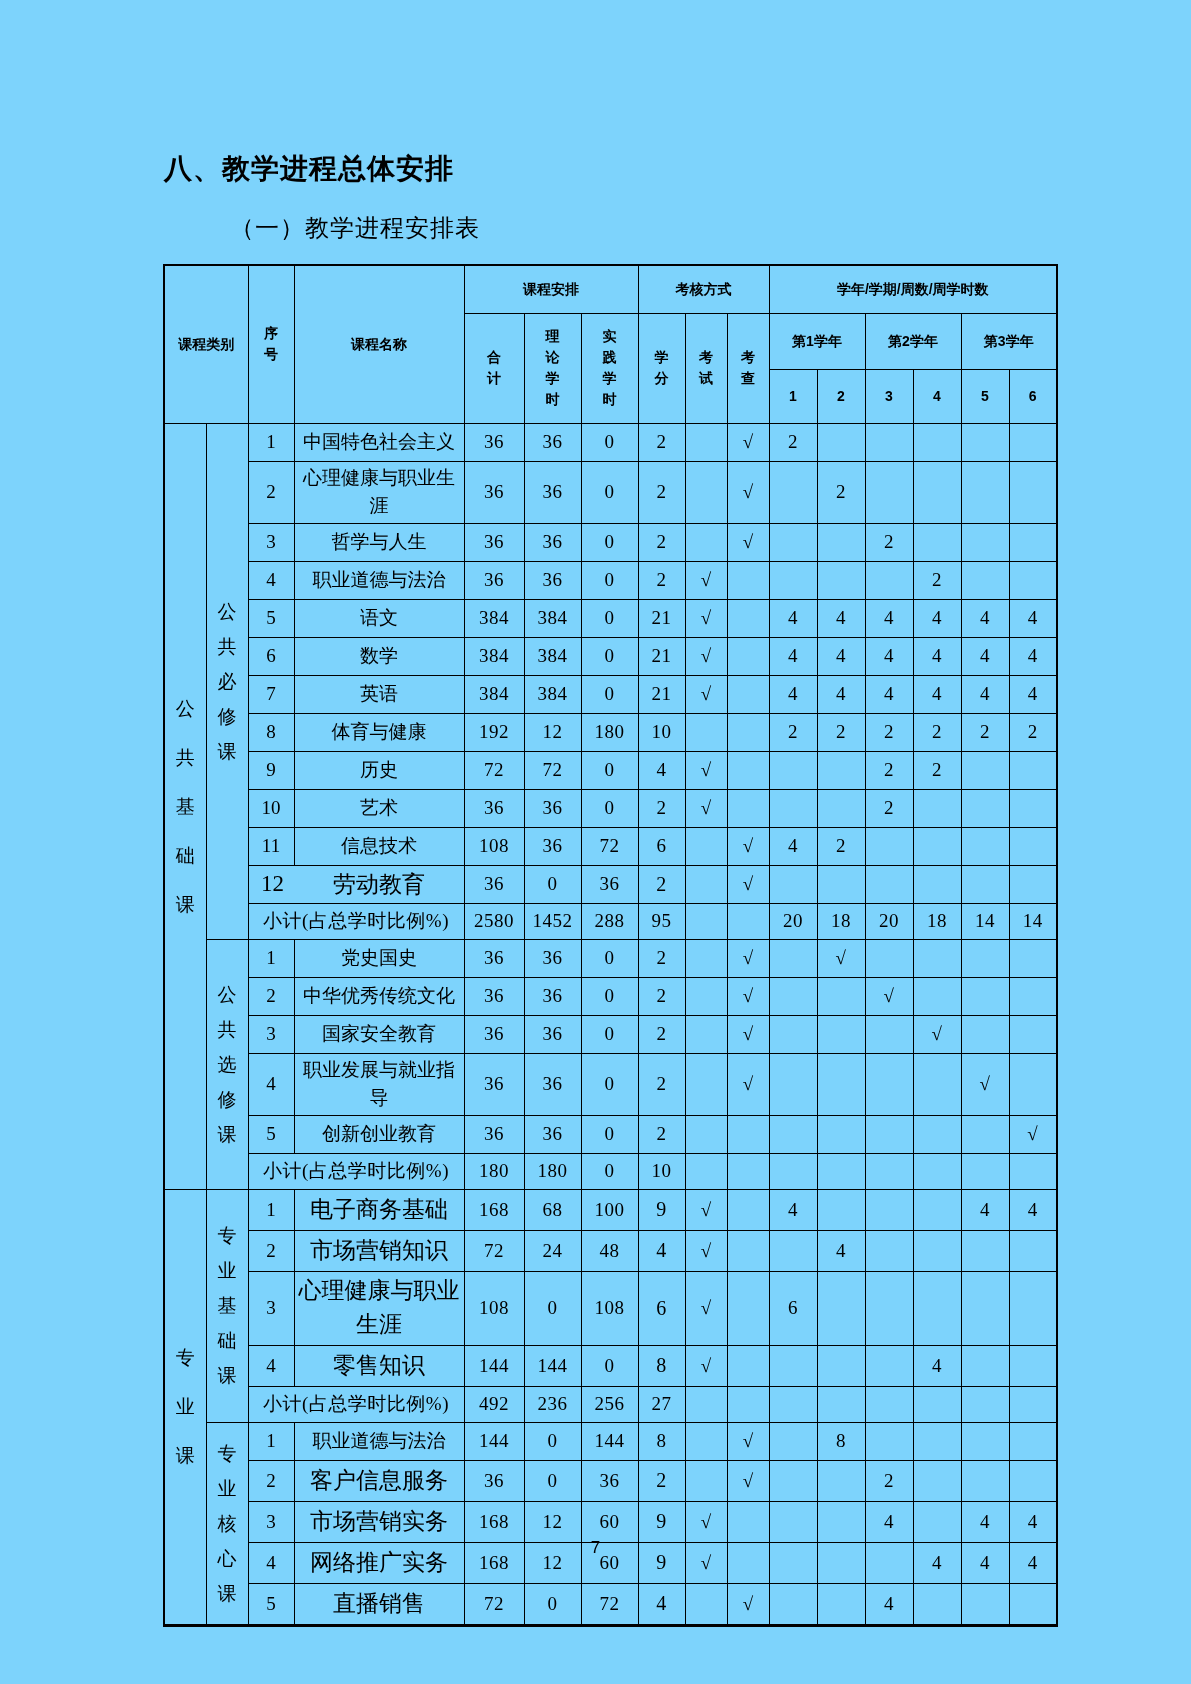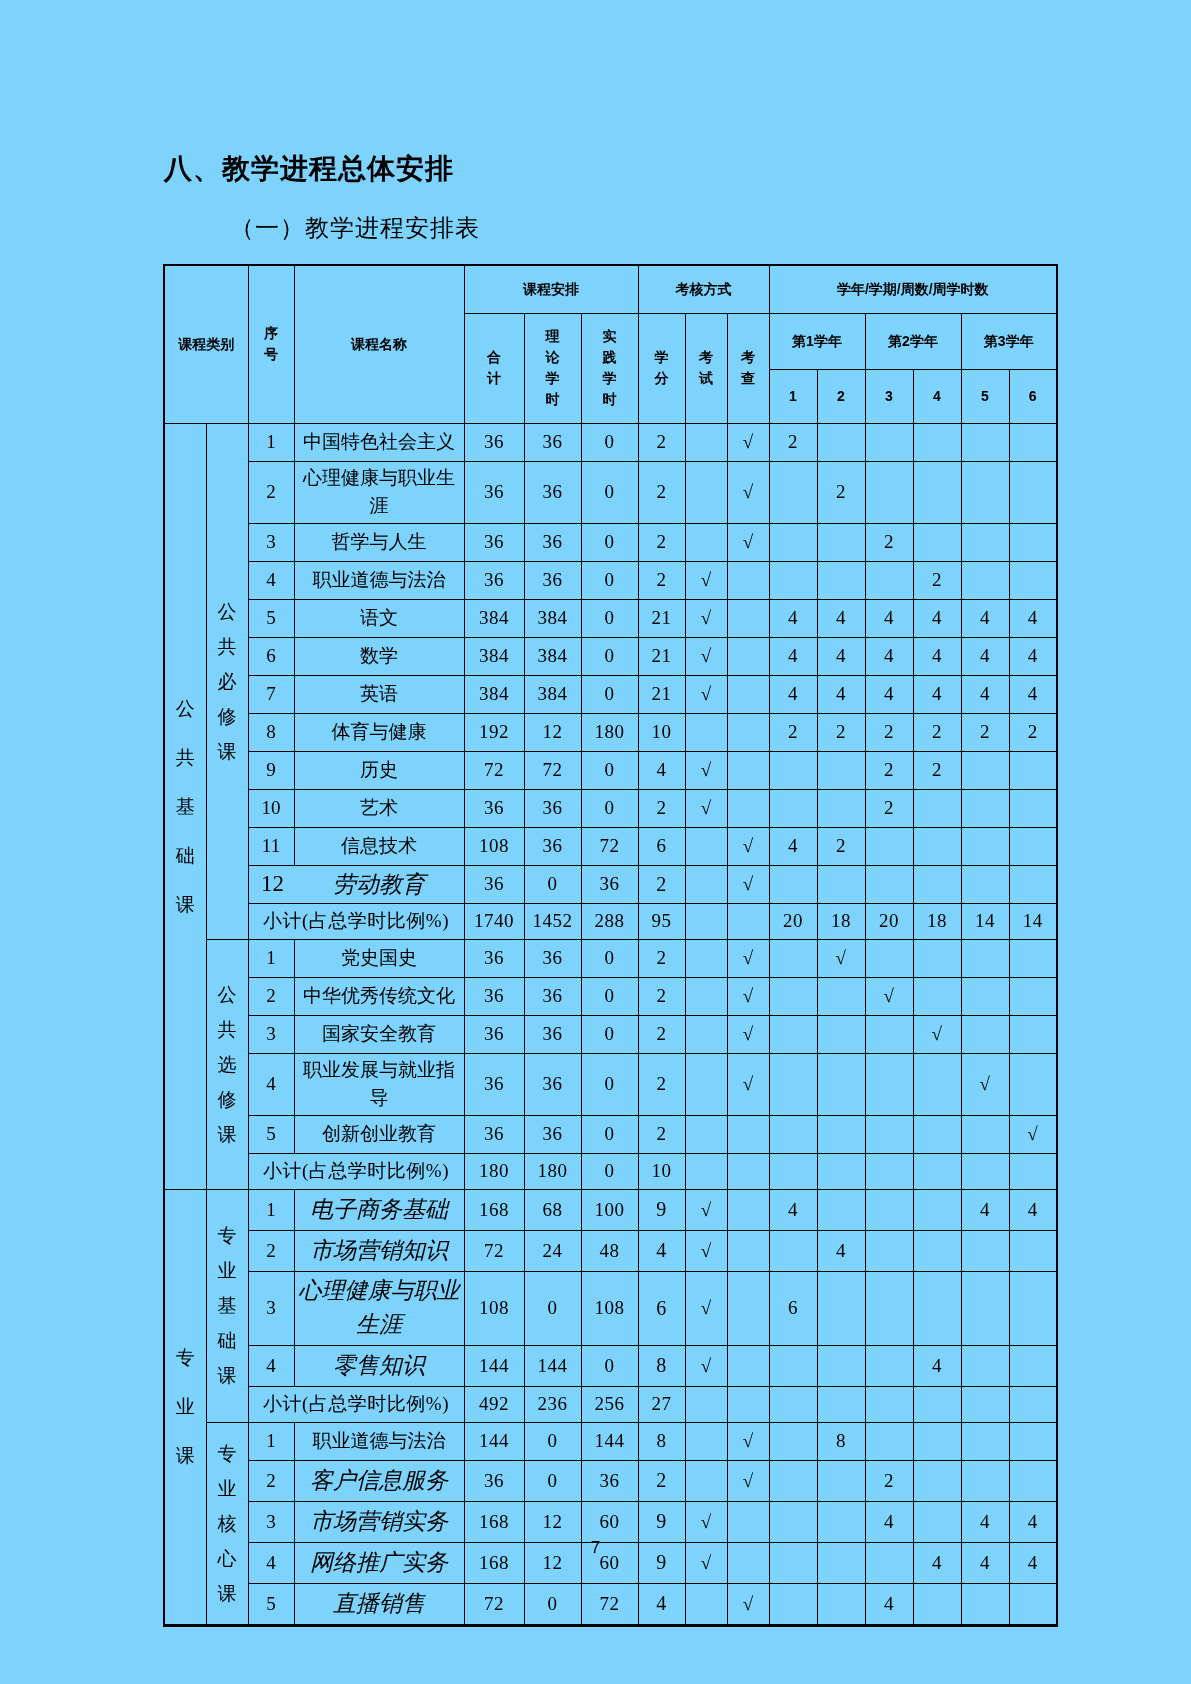--- a/index.html
+++ b/index.html
@@ -53,21 +53,21 @@
   .hwrap{margin:0 auto;line-height:1.5;text-align:center;}
   .w1{width:23px;}
   .w3{width:64px;}
   
   .schedule tbody td{font-size:19px;}
   .c-no{height:33px;}
   .c-name{line-height:1.5;padding:4px 5px;margin-left:40px;}
   .c-num{letter-spacing:0.5px;}
   .c-chk{font-size:16px;}
   .c-sem{letter-spacing:0.5px;}
-  tr.lg .c-name,tr.lg .m-name{font-size:23px;font-style:italic;}
+  tr.lg .c-name,tr.lg .m-name{font-size:23px;}
   tr.lg .c-credit{font-size:20px;}
   tr.lg .c-no{height:36px;}
   .subtotal td{height:31px;}
   .c-subl{white-space:nowrap;font-size:18px;letter-spacing:0.5px;margin-left:8px;}
   .mergewrap{display:flex;align-items:center;}
   .m-no{width:46px;flex:none;font-size:23px;}
   .m-name{flex:1;text-align:center;line-height:1.45;}
   
   .cat-outer,.cat-inner{padding:6px 0;}
   .vlabel{display:flex;flex-direction:column;align-items:center;justify-content:center;gap:16px;font-size:19px;line-height:1;}
@@ -363,21 +363,21 @@
           <td class="c-chk">√</td>
           <td class="c-sem"></td>
           <td class="c-sem"></td>
           <td class="c-sem"></td>
           <td class="c-sem"></td>
           <td class="c-sem"></td>
           <td class="c-sem"></td>
         </tr>
         <tr class="subtotal">
           <td class="c-subl" colspan="2">小计(占总学时比例%)</td>
-          <td class="c-num">1740</td>
+          <td class="c-num">2580</td>
           <td class="c-num">1452</td>
           <td class="c-num">288</td>
           <td class="c-num">95</td>
           <td class="c-chk"></td>
           <td class="c-chk"></td>
           <td class="c-sem">20</td>
           <td class="c-sem">18</td>
           <td class="c-sem">20</td>
           <td class="c-sem">18</td>
           <td class="c-sem">14</td>

